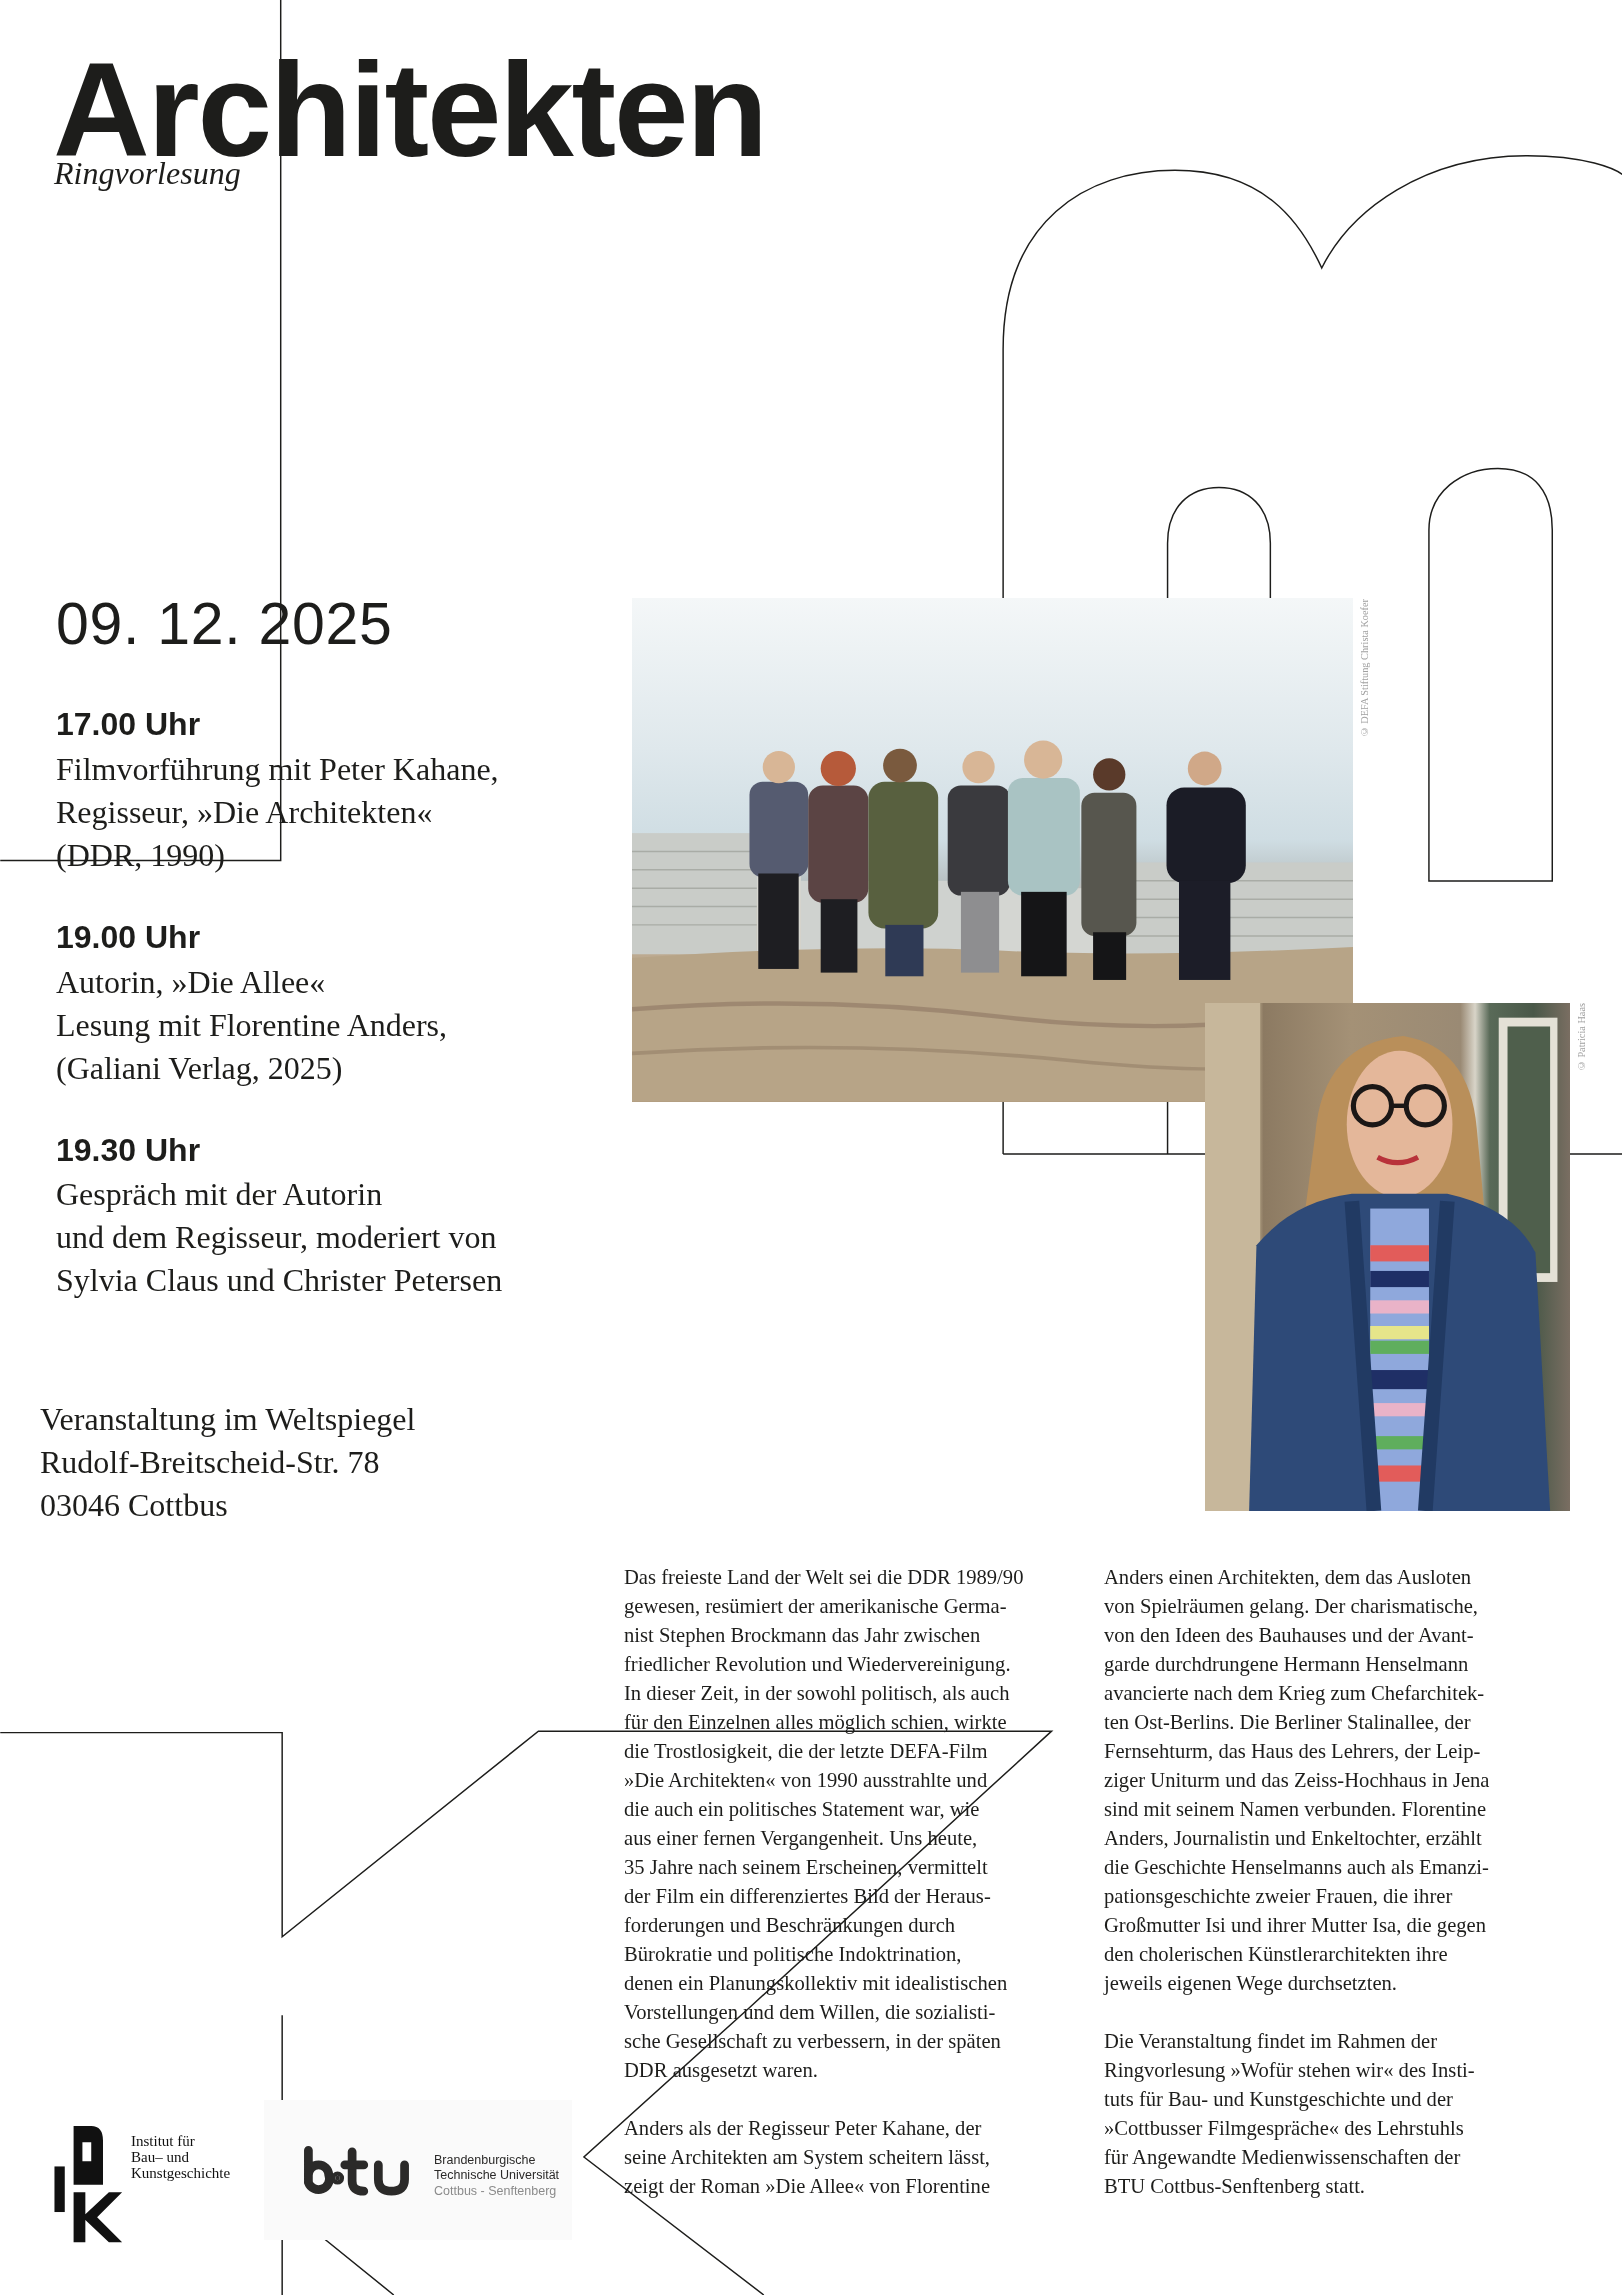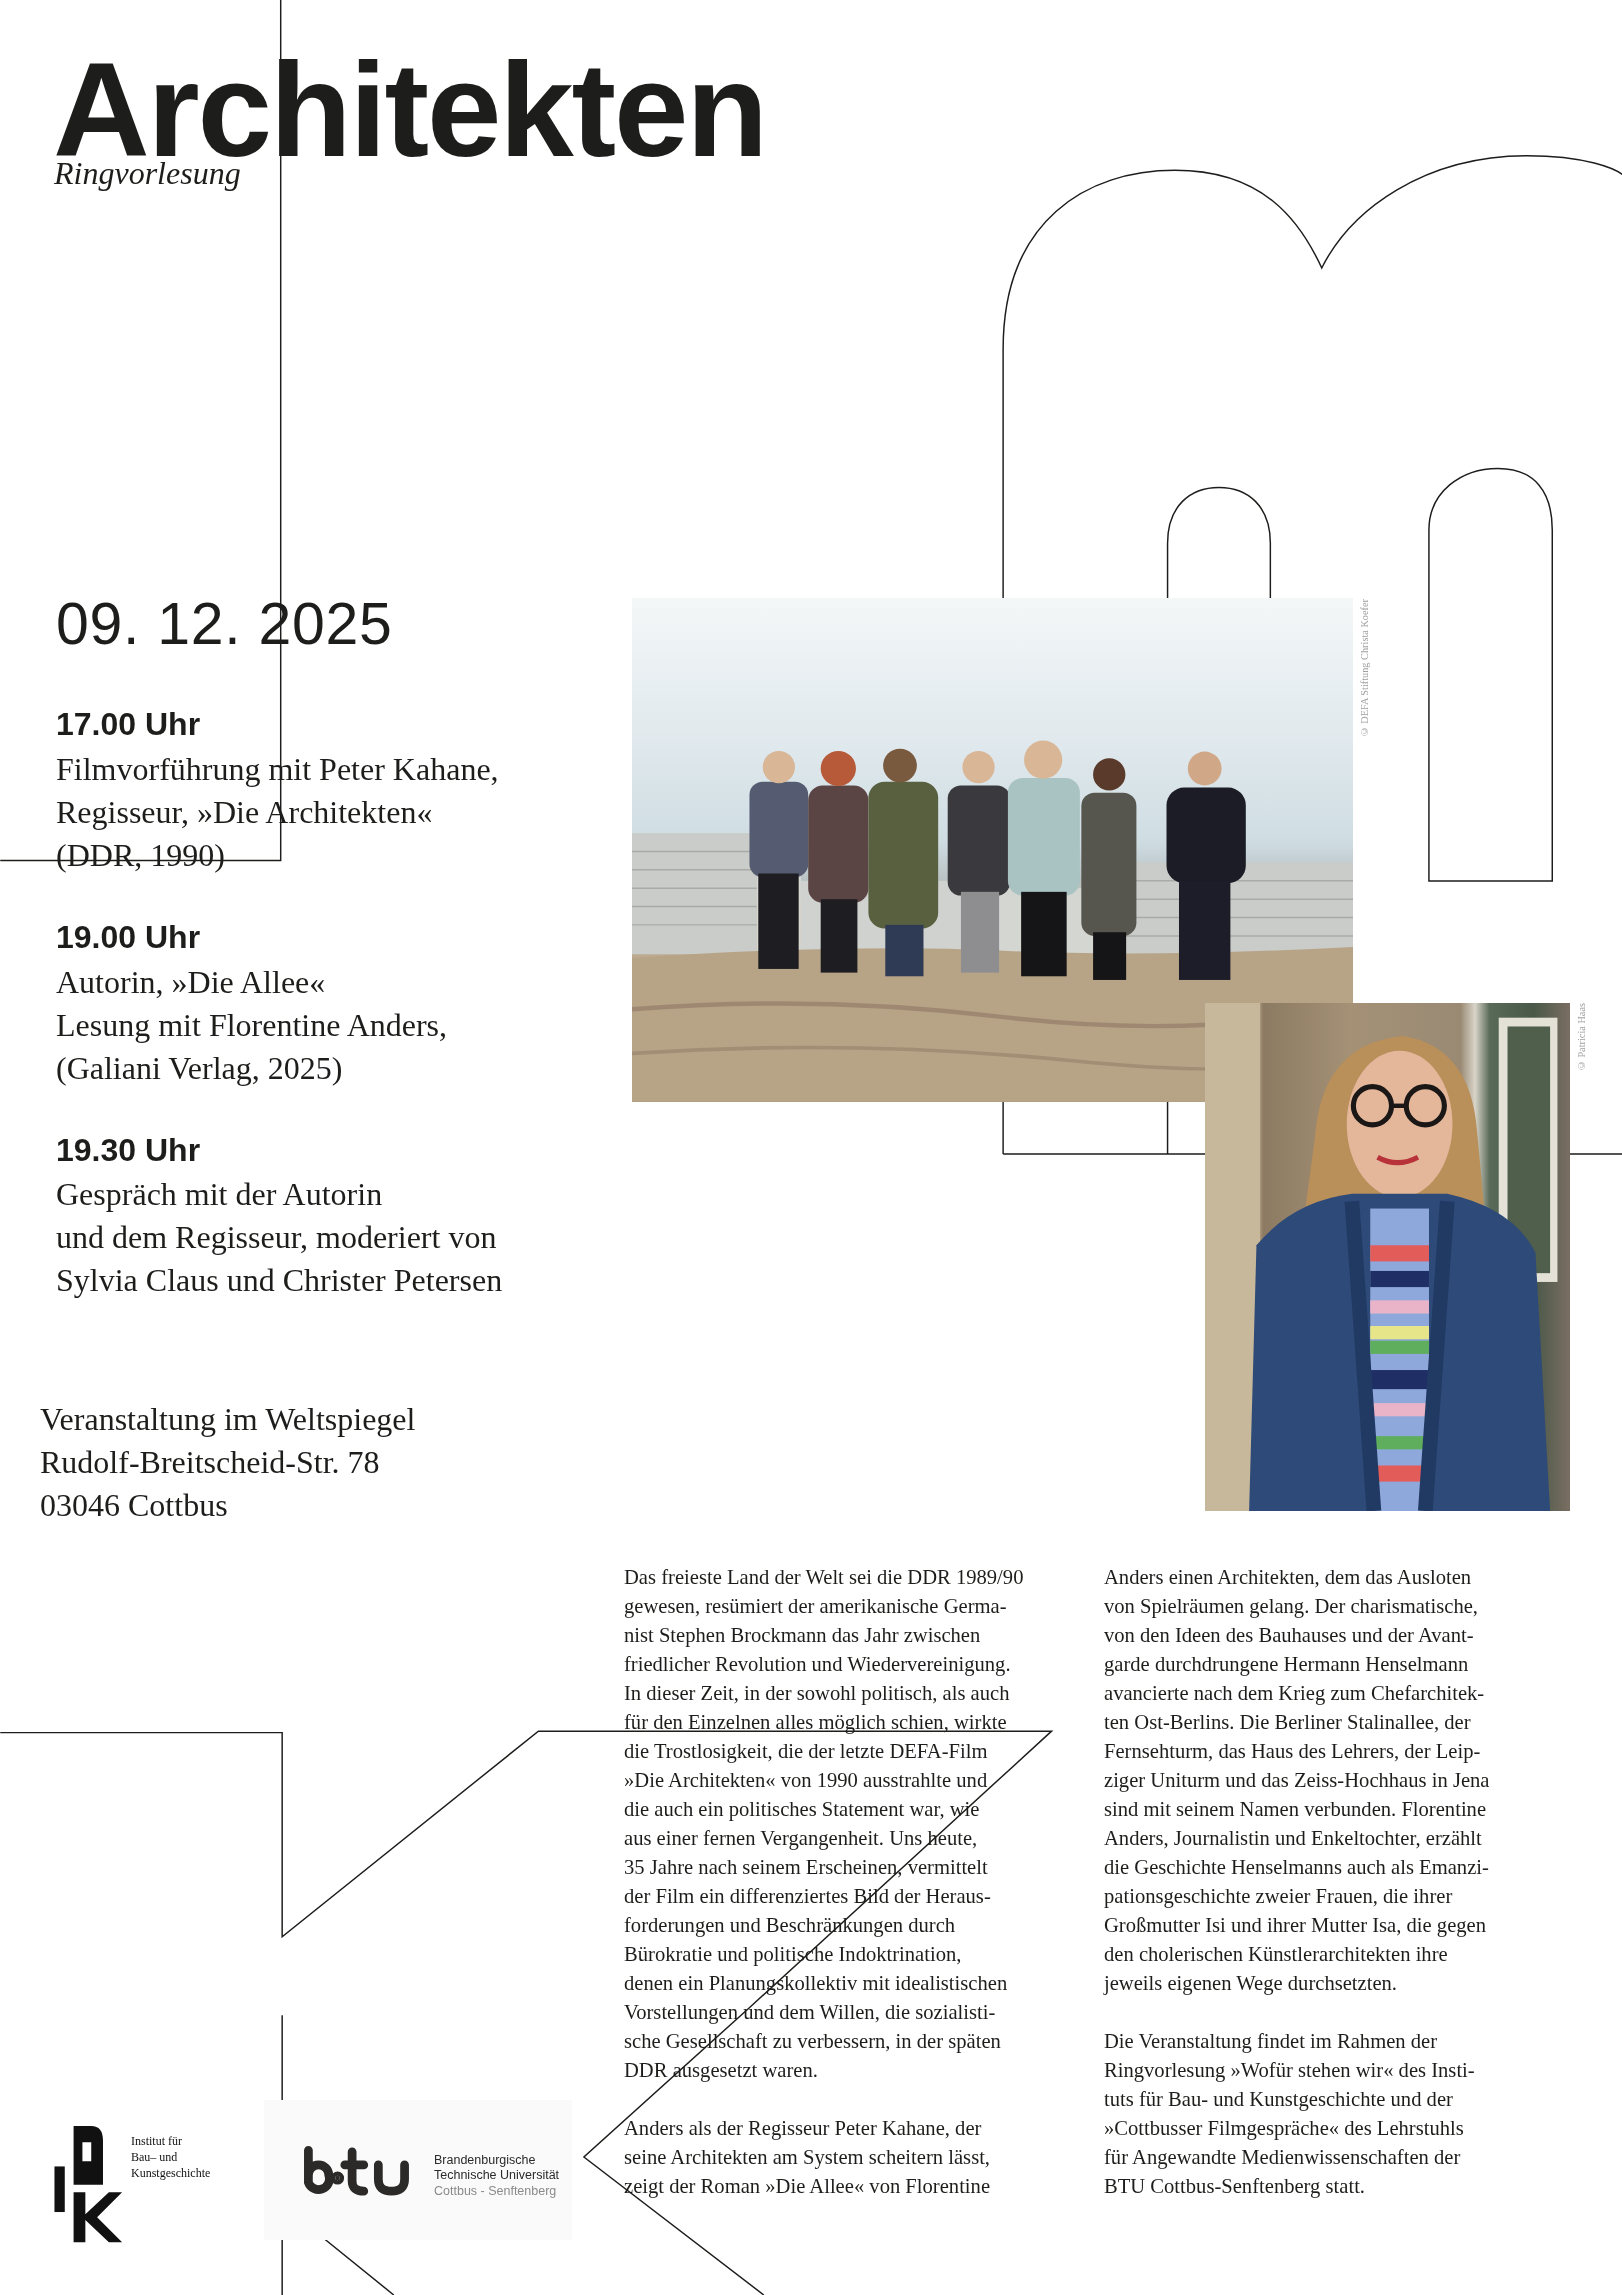--- a/index.html
+++ b/index.html
@@ -31,21 +31,21 @@
   .credit-1 { left: 1359px; top: 599px; }
   .credit-2 { left: 1576px; top: 1003px; }
 
   .body-col { position: absolute; top: 1563px; width: 470px; font-family: "Liberation Serif", serif; font-size: 20.6px; line-height: 29px; color: #1d1d1b; z-index: 2; }
   .body-col p { white-space: nowrap; }
   .col-1 { left: 624px; }
   .col-2 { left: 1104px; }
   .para-gap { height: 29px; }
 
   .logo-ikb { position: absolute; left: 50px; top: 2126px; width: 220px; height: 125px; z-index: 2; }
-  .ikb-text { position: absolute; left: 81px; top: 7.3px; font-family: "Liberation Serif", serif; font-size: 12px; line-height: 16px; color: #111; }
+  .ikb-text { position: absolute; left: 81px; top: 7.3px; font-family: "Liberation Serif", serif; font-size: 15px; line-height: 16px; color: #111; }
   .logo-btu { position: absolute; left: 264px; top: 2100px; width: 308px; height: 140px; background: #fafafa; z-index: 2; }
   .btu-word { position: absolute; left: 38px; top: 46px; font-family: "Liberation Sans", sans-serif; font-weight: 700; font-size: 50px; line-height: 1; color: #2b2a29; letter-spacing: -1.5px; }
   .btu-text { position: absolute; left: 170px; top: 53px; font-family: Liberation Sans, sans-serif; font-size: 12.5px; line-height: 15.4px; color: #2b2a29; }
   .btu-text .muted { color: #8a8a8a; }
 </style>
 </head>
 <body>
 
 <svg class="outline-layer" viewBox="0 0 2210 3126" width="1623" height="2295">
   <g fill="none" stroke="#1d1d1b" stroke-width="2">

